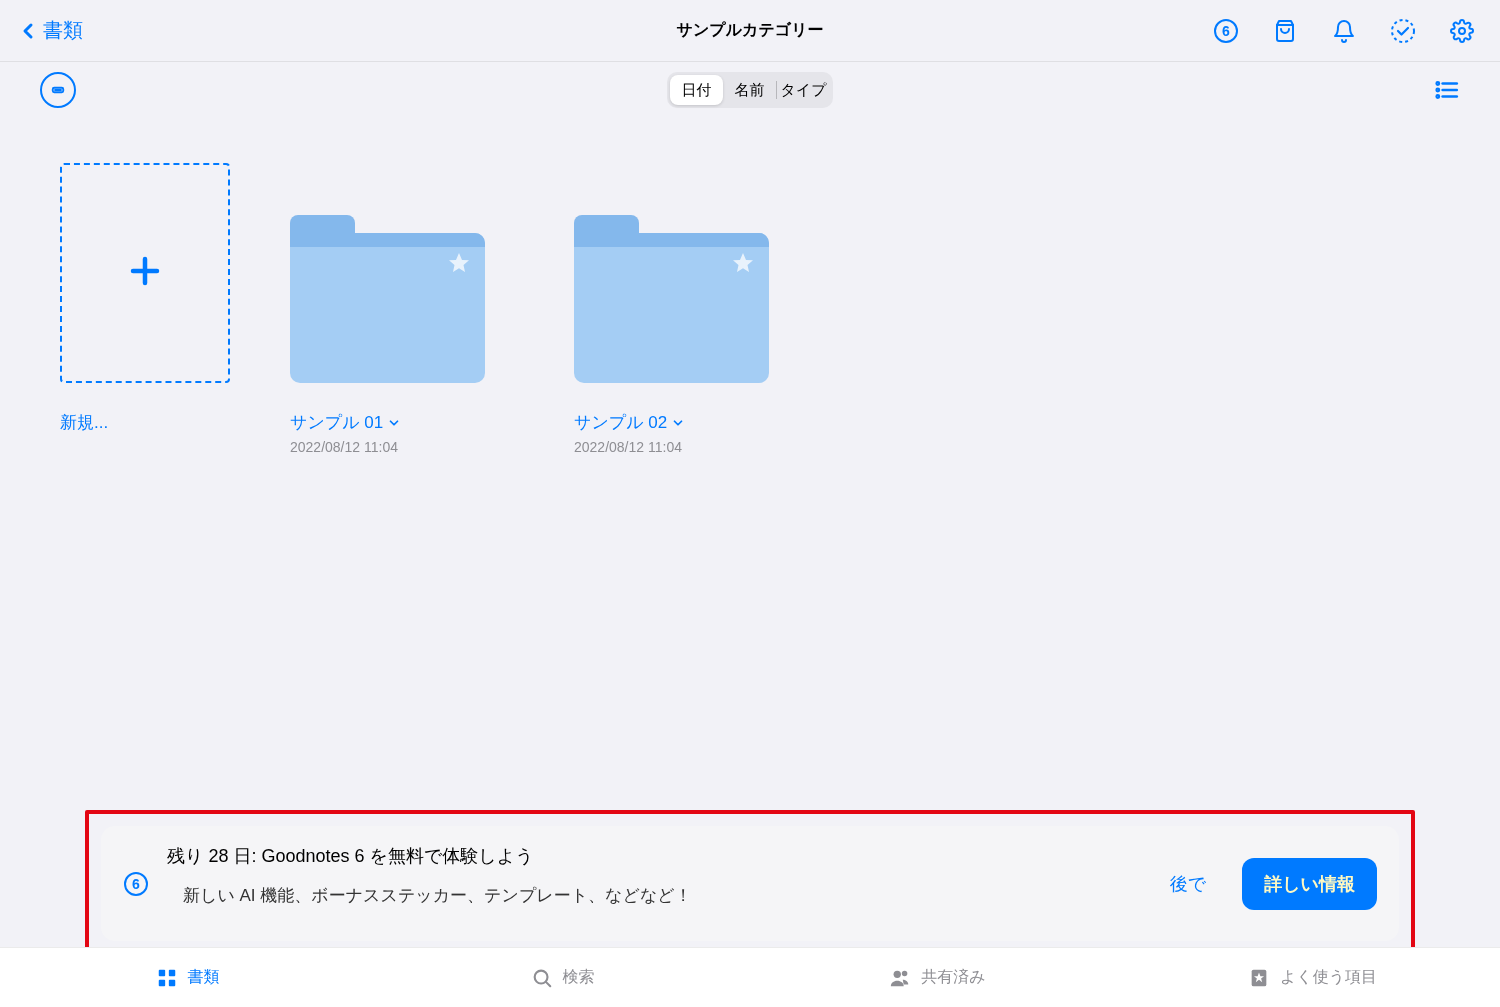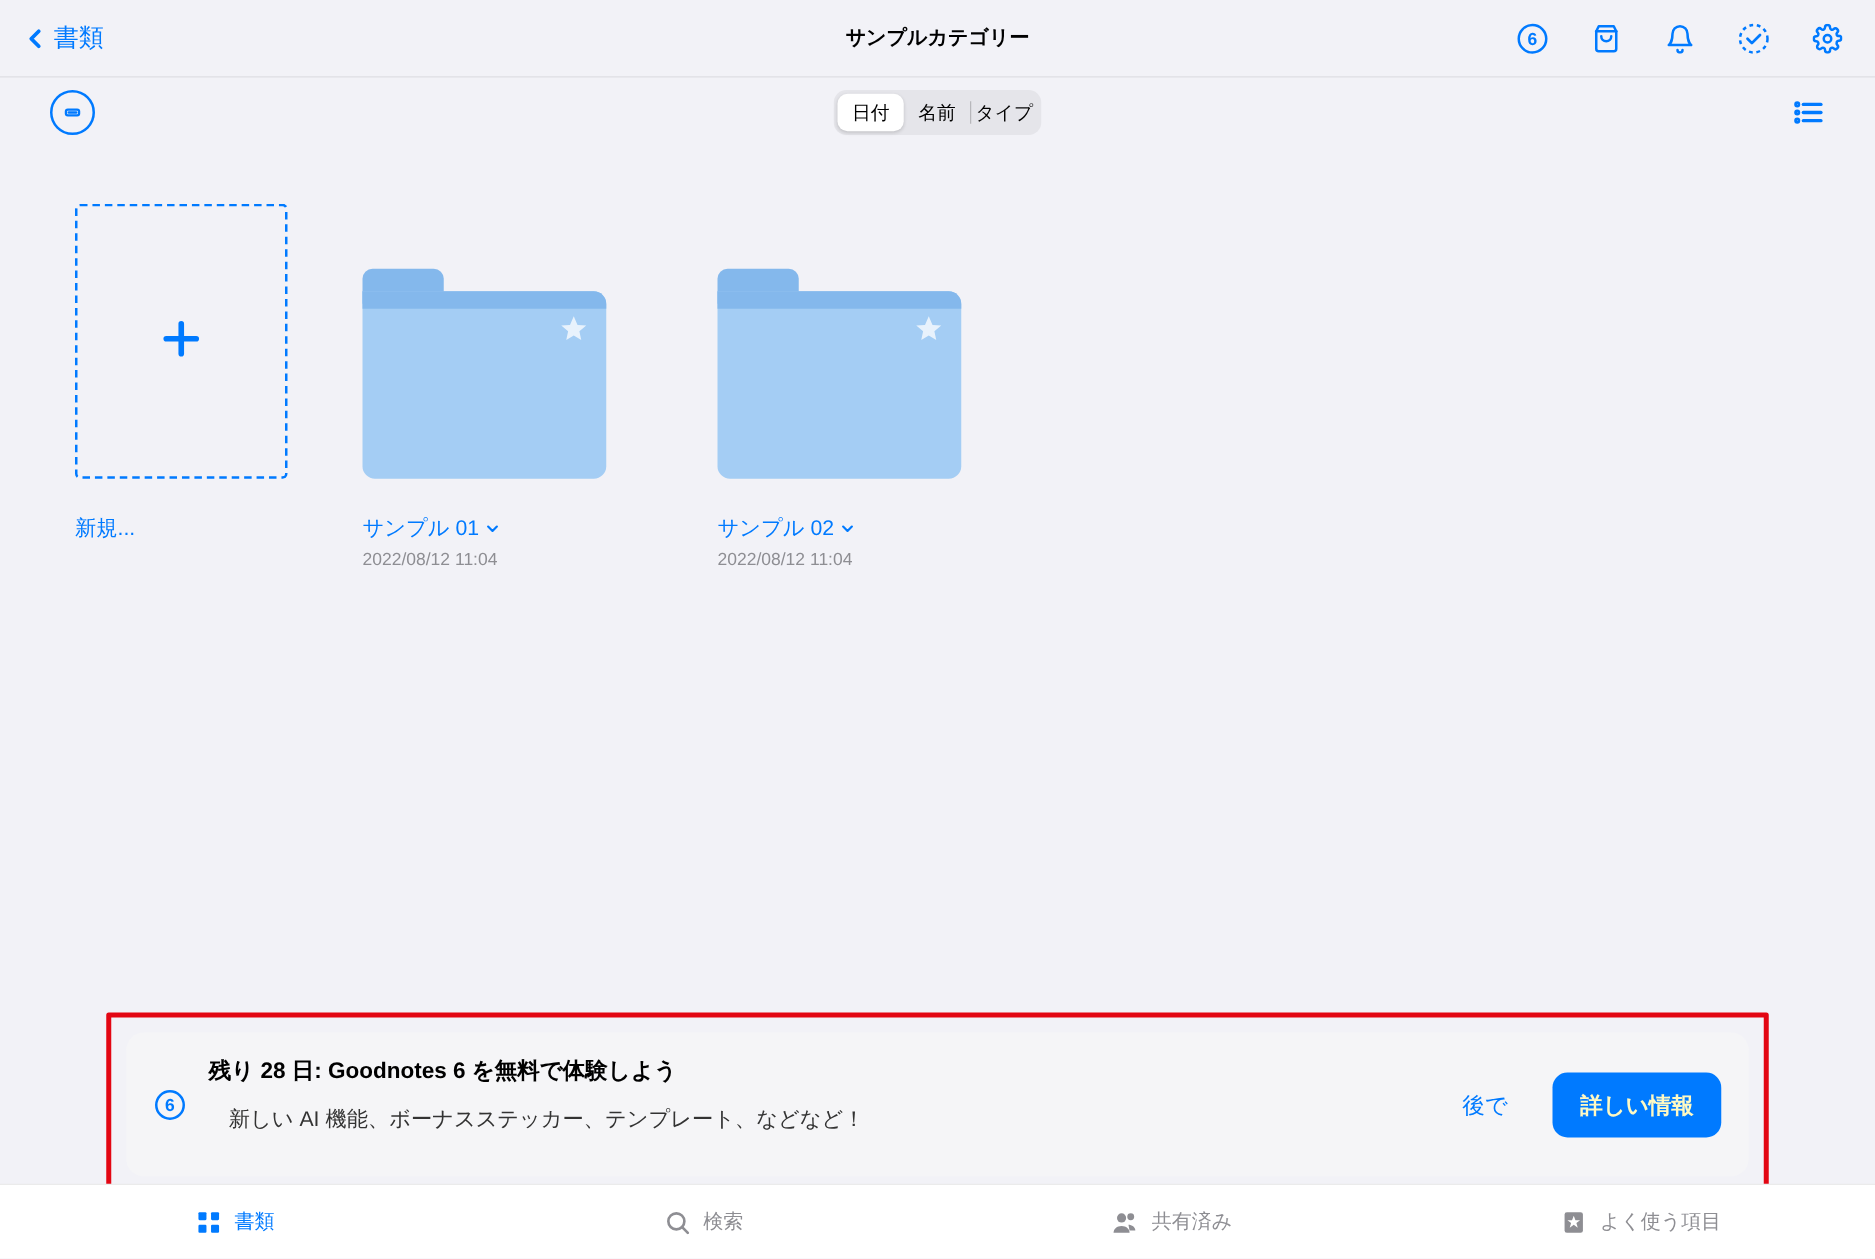--- a/index.html
+++ b/index.html
@@ -108,21 +108,21 @@
   
   .promo-wrap{
     position:absolute;left:85px;right:85px;top:810px;
     border:4px solid #e30613;padding:12px 12px;border-radius:2px;
   }
   .promo{
     background:var(--banner-bg);border-radius:14px;
     display:flex;align-items:center;padding:18px 22px;gap:18px;
   }
   .promo-ic{width:26px;height:26px;color:var(--blue);flex:none;}
-  .promo-txt h4{margin:0 0 6px 0;font-size:18px;font-weight:700;}
+  .promo-txt h4{margin:0 0 6px 0;font-size:18px;font-weight:400;}
   .promo-txt p{margin:16px;font-size:17px;color:#333;}
   .promo-later{margin-left:auto;color:var(--blue);font-size:18px;cursor:pointer;padding:0 18px;}
   .promo-btn{
     background:var(--blue);color:#fef9c3;border:none;border-radius:12px;
     padding:14px 22px;font-size:18px;font-weight:600;cursor:pointer;
   }
 
   
   .tabbar{
     position:absolute;bottom:0;left:0;right:0;height:60px;

